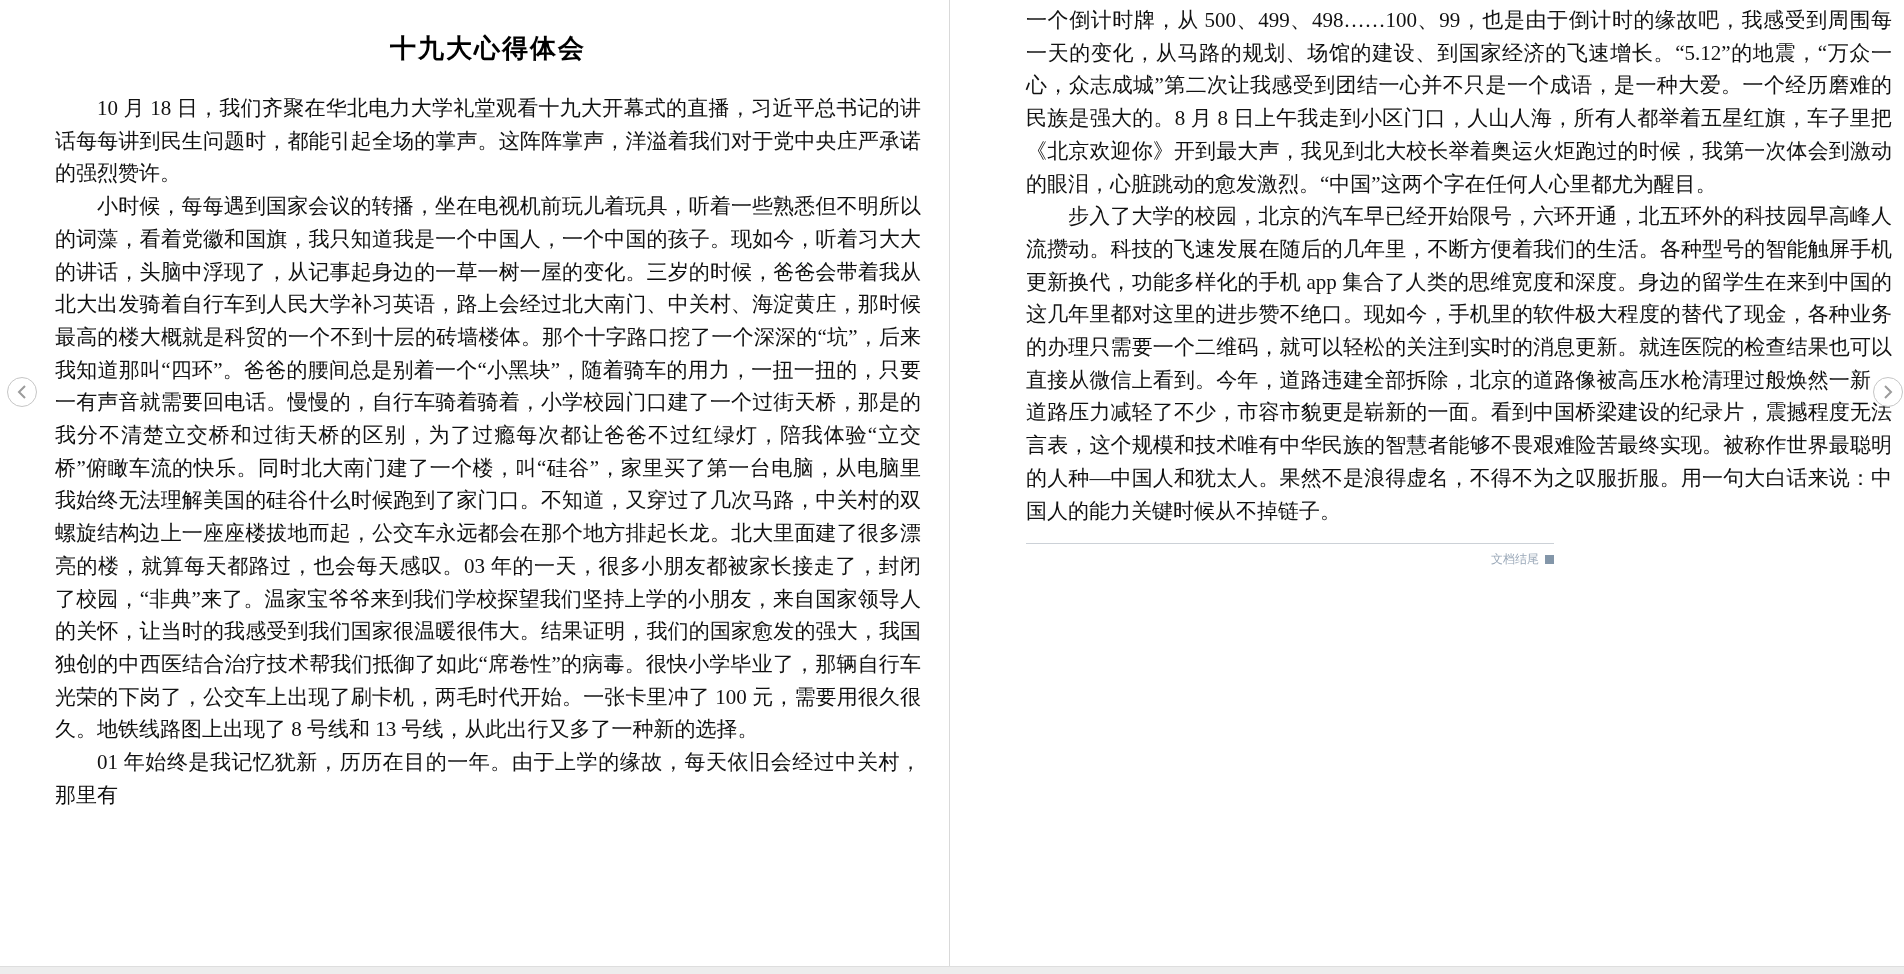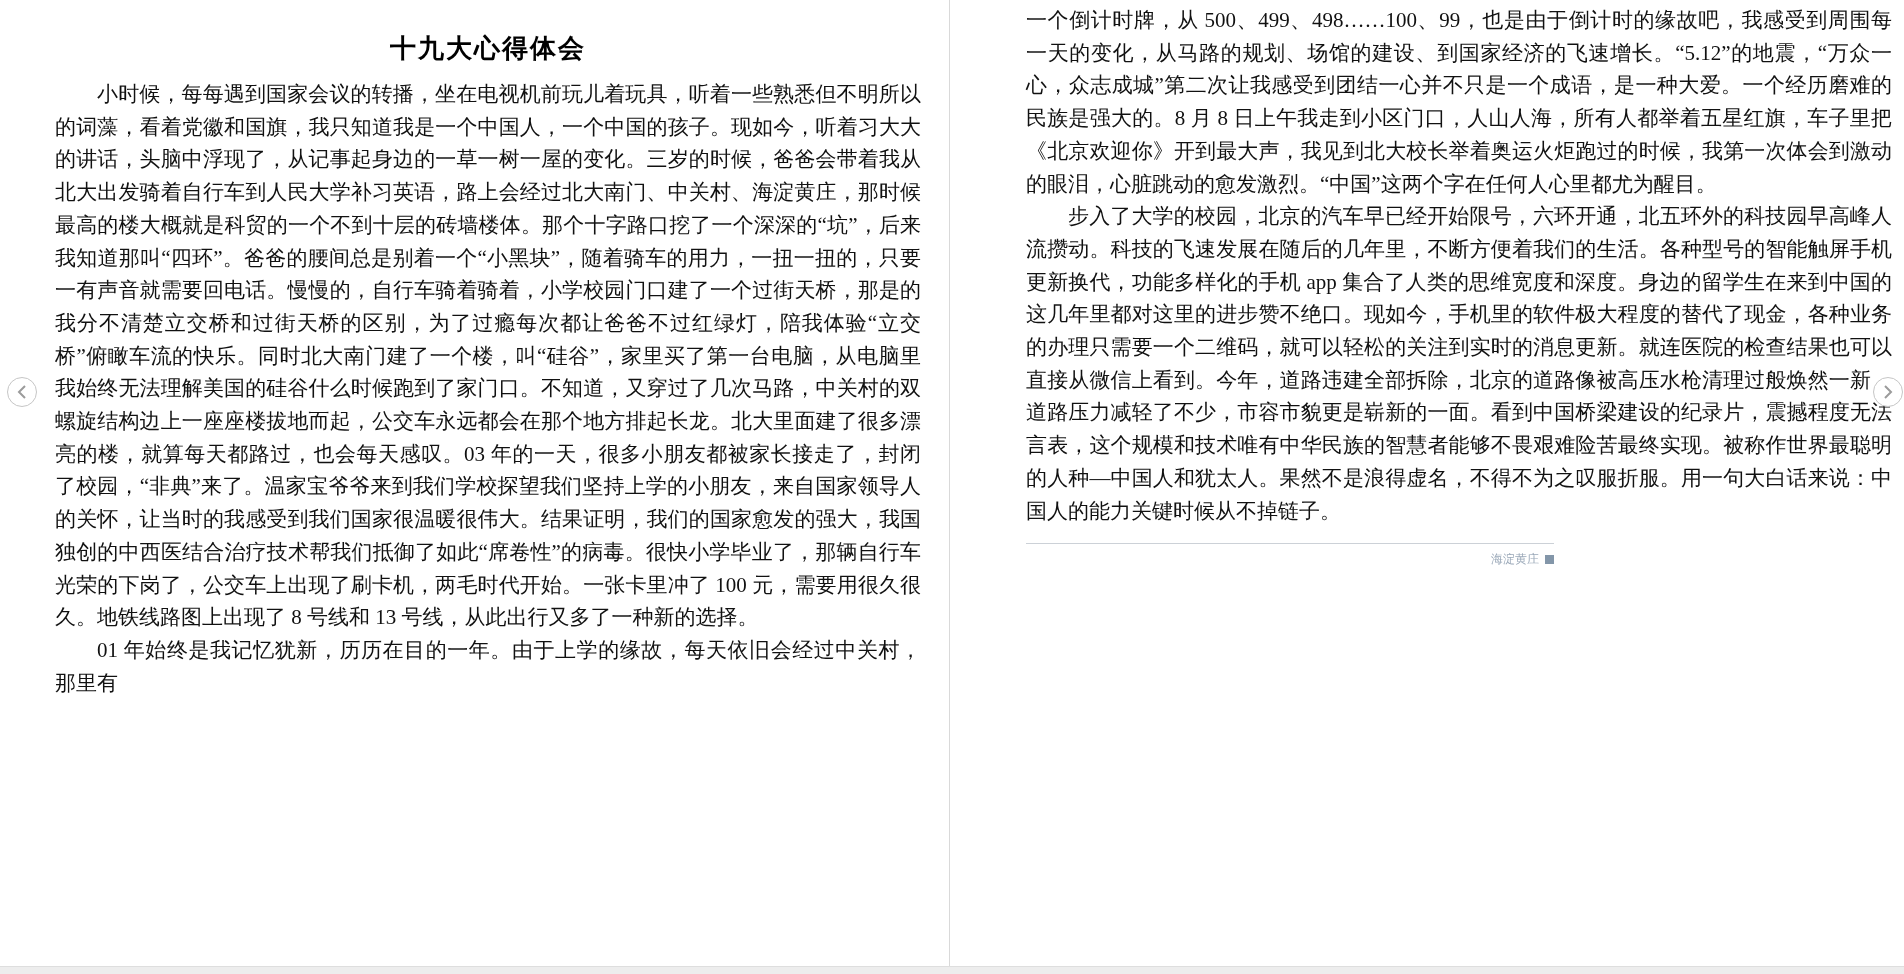--- a/index.html
+++ b/index.html
@@ -8,21 +8,21 @@
     font-family:"Liberation Serif","DejaVu Serif",serif;
     -webkit-font-smoothing:antialiased;
   }
   .stage{position:relative;width:1904px;height:974px;background:#ffffff;}
 
   .page{position:absolute;color:#111111;}
   .page-left{left:55px;top:28px;width:866px;}
   .page-right{left:986px;top:4px;width:866px;margin-left:40px;}
 
   .doc-title{
-    margin:0 0 8px 0;
+    margin:0 0 22px 0;
     text-align:center;
     font-size:26px;line-height:42px;font-weight:bold;
     letter-spacing:2px;color:#000000;font-family:Liberation Serif, serif;
   }
 
   .para{
     margin:0;
     font-size:21px;line-height:32.7px;
     text-align:justify;text-justify:inter-character;
     word-break:break-all;color:#111111;
@@ -64,34 +64,35 @@
   }
 </style>
 </head>
 <body>
 
 <div class="stage">
 
   <div class="page page-left">
     <h1 class="doc-title">十九大心得体会</h1>
     <div class="page-body">
+        <p class="para indent">10 月 18 日，我们齐聚在华北电力大学礼堂观看十九大开幕式的直播，习近平总书记的讲话每每讲到民生问题时，都能引起全场的掌声。这阵阵掌声，洋溢着我们对于党中央庄严承诺的强烈赞许。</p>
         <p class="para indent">小时候，每每遇到国家会议的转播，坐在电视机前玩儿着玩具，听着一些熟悉但不明所以的词藻，看着党徽和国旗，我只知道我是一个中国人，一个中国的孩子。现如今，听着习大大的讲话，头脑中浮现了，从记事起身边的一草一树一屋的变化。三岁的时候，爸爸会带着我从北大出发骑着自行车到人民大学补习英语，路上会经过北大南门、中关村、海淀黄庄，那时候最高的楼大概就是科贸的一个不到十层的砖墙楼体。那个十字路口挖了一个深深的“坑”，后来我知道那叫“四环”。爸爸的腰间总是别着一个“小黑块”，随着骑车的用力，一扭一扭的，只要一有声音就需要回电话。慢慢的，自行车骑着骑着，小学校园门口建了一个过街天桥，那是的我分不清楚立交桥和过街天桥的区别，为了过瘾每次都让爸爸不过红绿灯，陪我体验“立交桥”俯瞰车流的快乐。同时北大南门建了一个楼，叫“硅谷”，家里买了第一台电脑，从电脑里我始终无法理解美国的硅谷什么时候跑到了家门口。不知道，又穿过了几次马路，中关村的双螺旋结构边上一座座楼拔地而起，公交车永远都会在那个地方排起长龙。北大里面建了很多漂亮的楼，就算每天都路过，也会每天感叹。03 年的一天，很多小朋友都被家长接走了，封闭了校园，“非典”来了。温家宝爷爷来到我们学校探望我们坚持上学的小朋友，来自国家领导人的关怀，让当时的我感受到我们国家很温暖很伟大。结果证明，我们的国家愈发的强大，我国独创的中西医结合治疗技术帮我们抵御了如此“席卷性”的病毒。很快小学毕业了，那辆自行车光荣的下岗了，公交车上出现了刷卡机，两毛时代开始。一张卡里冲了 100 元，需要用很久很久。地铁线路图上出现了 8 号线和 13 号线，从此出行又多了一种新的选择。</p>
         <p class="para indent">01 年始终是我记忆犹新，历历在目的一年。由于上学的缘故，每天依旧会经过中关村，那里有</p>
       </div>
   </div>
 
   <div class="page-divider"></div>
 
   <div class="page page-right">
     <div class="page-body">
         <p class="para">一个倒计时牌，从 500、499、498……100、99，也是由于倒计时的缘故吧，我感受到周围每一天的变化，从马路的规划、场馆的建设、到国家经济的飞速增长。“5.12”的地震，“万众一心，众志成城”第二次让我感受到团结一心并不只是一个成语，是一种大爱。一个经历磨难的民族是强大的。8 月 8 日上午我走到小区门口，人山人海，所有人都举着五星红旗，车子里把《北京欢迎你》开到最大声，我见到北大校长举着奥运火炬跑过的时候，我第一次体会到激动的眼泪，心脏跳动的愈发激烈。“中国”这两个字在任何人心里都尤为醒目。</p>
         <p class="para indent">步入了大学的校园，北京的汽车早已经开始限号，六环开通，北五环外的科技园早高峰人流攒动。科技的飞速发展在随后的几年里，不断方便着我们的生活。各种型号的智能触屏手机更新换代，功能多样化的手机 app 集合了人类的思维宽度和深度。身边的留学生在来到中国的这几年里都对这里的进步赞不绝口。现如今，手机里的软件极大程度的替代了现金，各种业务的办理只需要一个二维码，就可以轻松的关注到实时的消息更新。就连医院的检查结果也可以直接从微信上看到。今年，道路违建全部拆除，北京的道路像被高压水枪清理过般焕然一新，道路压力减轻了不少，市容市貌更是崭新的一面。看到中国桥梁建设的纪录片，震撼程度无法言表，这个规模和技术唯有中华民族的智慧者能够不畏艰难险苦最终实现。被称作世界最聪明的人种—中国人和犹太人。果然不是浪得虚名，不得不为之叹服折服。用一句大白话来说：中国人的能力关键时候从不掉链子。</p>
       </div>
     <div class="doc-end">
-      <span class="doc-end-label">海淀黄庄</span><span class="doc-end-square"></span>
+      <span class="doc-end-label">文档结尾</span><span class="doc-end-square"></span>
     </div>
   </div>
 
   <button class="nav nav-prev">
     <span>
       <svg width="10" height="14" viewBox="0 0 10 14">
           <polyline points="8,1 2,7 8,13" fill="none" stroke="#9b9b9b" stroke-width="2"></polyline>
         </svg>
     </span>
   </button>

